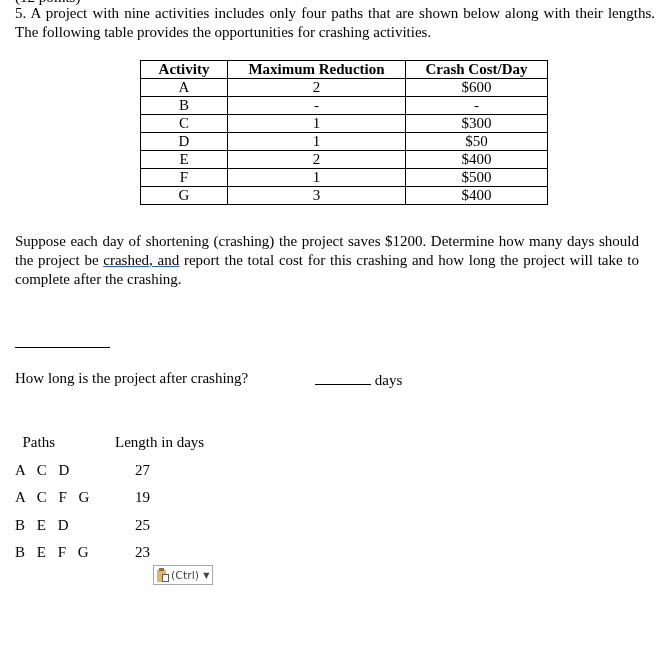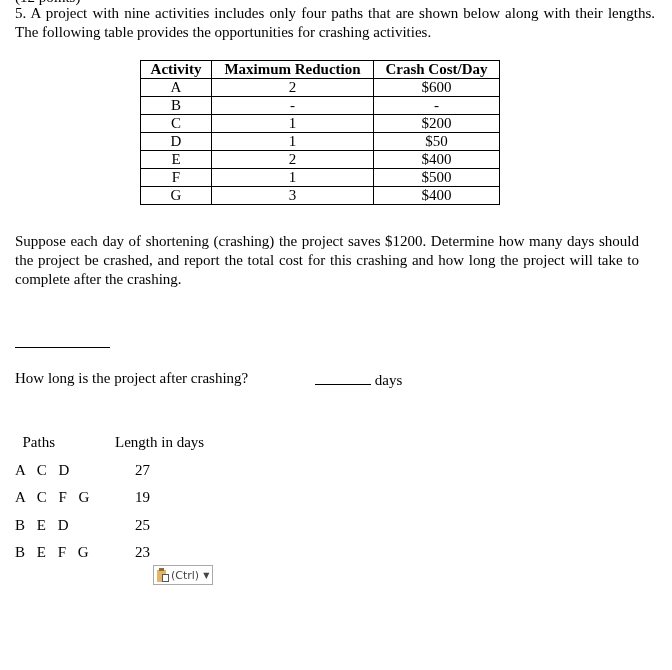--- a/index.html
+++ b/index.html
@@ -2,27 +2,27 @@
 <html><head>
 <meta charset="utf-8">
 <style>
   html, body { margin:0; padding:0; background:#ffffff; }
   body { width:672px; height:670px; position:relative; overflow:hidden;
          font-family:"Liberation Serif", serif; color:#000; font-size:15px; }
   .abs { position:absolute; }
   .cut-top { left:15px; top:-12px; line-height:18px; }
   .intro { left:15px; top:4px; width:640px; line-height:19px; text-align:justify; text-align-last:left; }
   table.crash { position:absolute; left:140px; top:60px; border-collapse:collapse; font-size:15px; }
-  table.crash th, table.crash td { border:1px solid #000; padding:0 4px; height:17px; line-height:17px; text-align:center; }
+  table.crash th, table.crash td { border:1px solid #000; padding:0 12px; height:17px; line-height:17px; text-align:center; }
   table.crash th { font-weight:bold; }
   table.crash th:nth-child(1){ width:62px; }
   table.crash th:nth-child(2){ width:153px; }
   table.crash th:nth-child(3){ width:117px;margin-top:48px; }
   .para { left:15px; top:232px; width:624px; line-height:19px; text-align:justify; text-align-last:left; }
-  .wavy { text-decoration-color:#2b5fc7; text-decoration-thickness:1px; }
+  .wavy { text-decoration:underline; text-decoration-color:#2b5fc7; text-decoration-thickness:1px; }
   .bold { font-weight:bold; }
   .cost-line { left:15px; top:333px; }
   .blank { display:inline-block; border-bottom:1px solid #000; height:14px; vertical-align:baseline; }
   .len-q { left:15px; top:370px; }
   .len-blank { left:315px; top:370px;text-align:right; }
   .paths-head { left:15px; top:434px; }
   .uline { }
   .len-head { left:115px; top:434px; }
   .path-row { left:15px; letter-spacing:4px; }
   .len-val { left:135px; }
@@ -56,21 +56,21 @@
       <td>$600</td>
     </tr>
     <tr>
       <td>B</td>
       <td>-</td>
       <td>-</td>
     </tr>
     <tr>
       <td>C</td>
       <td>1</td>
-      <td>$200</td>
+      <td>$300</td>
     </tr>
     <tr>
       <td>D</td>
       <td>1</td>
       <td>$50</td>
     </tr>
     <tr>
       <td>E</td>
       <td>2</td>
       <td>$400</td>

